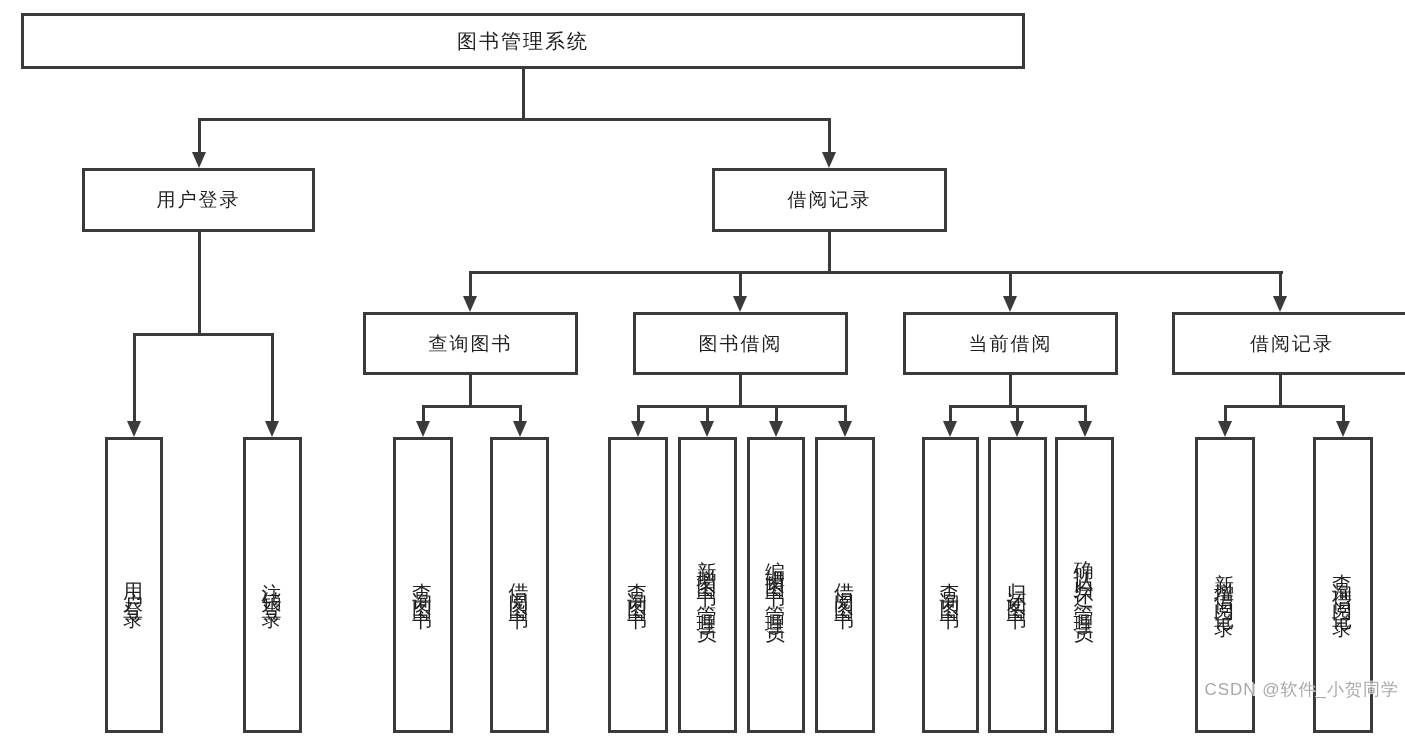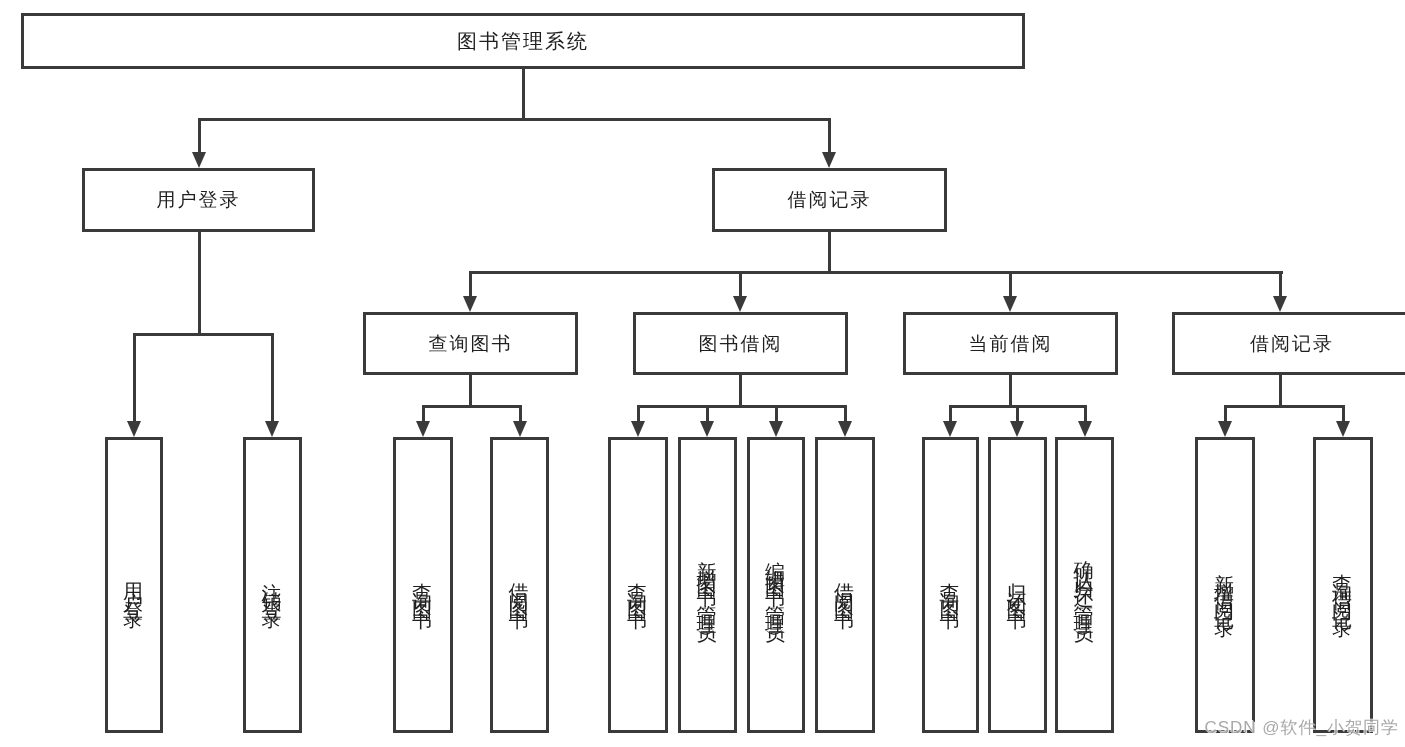--- a/index.html
+++ b/index.html
@@ -50,21 +50,21 @@
   .ln.h{height:3px;}
   
   .ar{
     position:absolute;width:0;height:0;
     border-left:7px solid transparent;
     border-right:7px solid transparent;
     border-top:16px solid var(--line);
   }
   .watermark{
     position:absolute;
-    top:716px;right:6px;
+    top:678px;right:6px;
     font-size:17px;
     letter-spacing:1px;
     color:var(--wm);
     z-index:10;
     text-shadow:1px 1px 0 rgba(255,255,255,.85), -1px -1px 0 rgba(255,255,255,.85);
   }
 </style>
 </head>
 <body>
 

